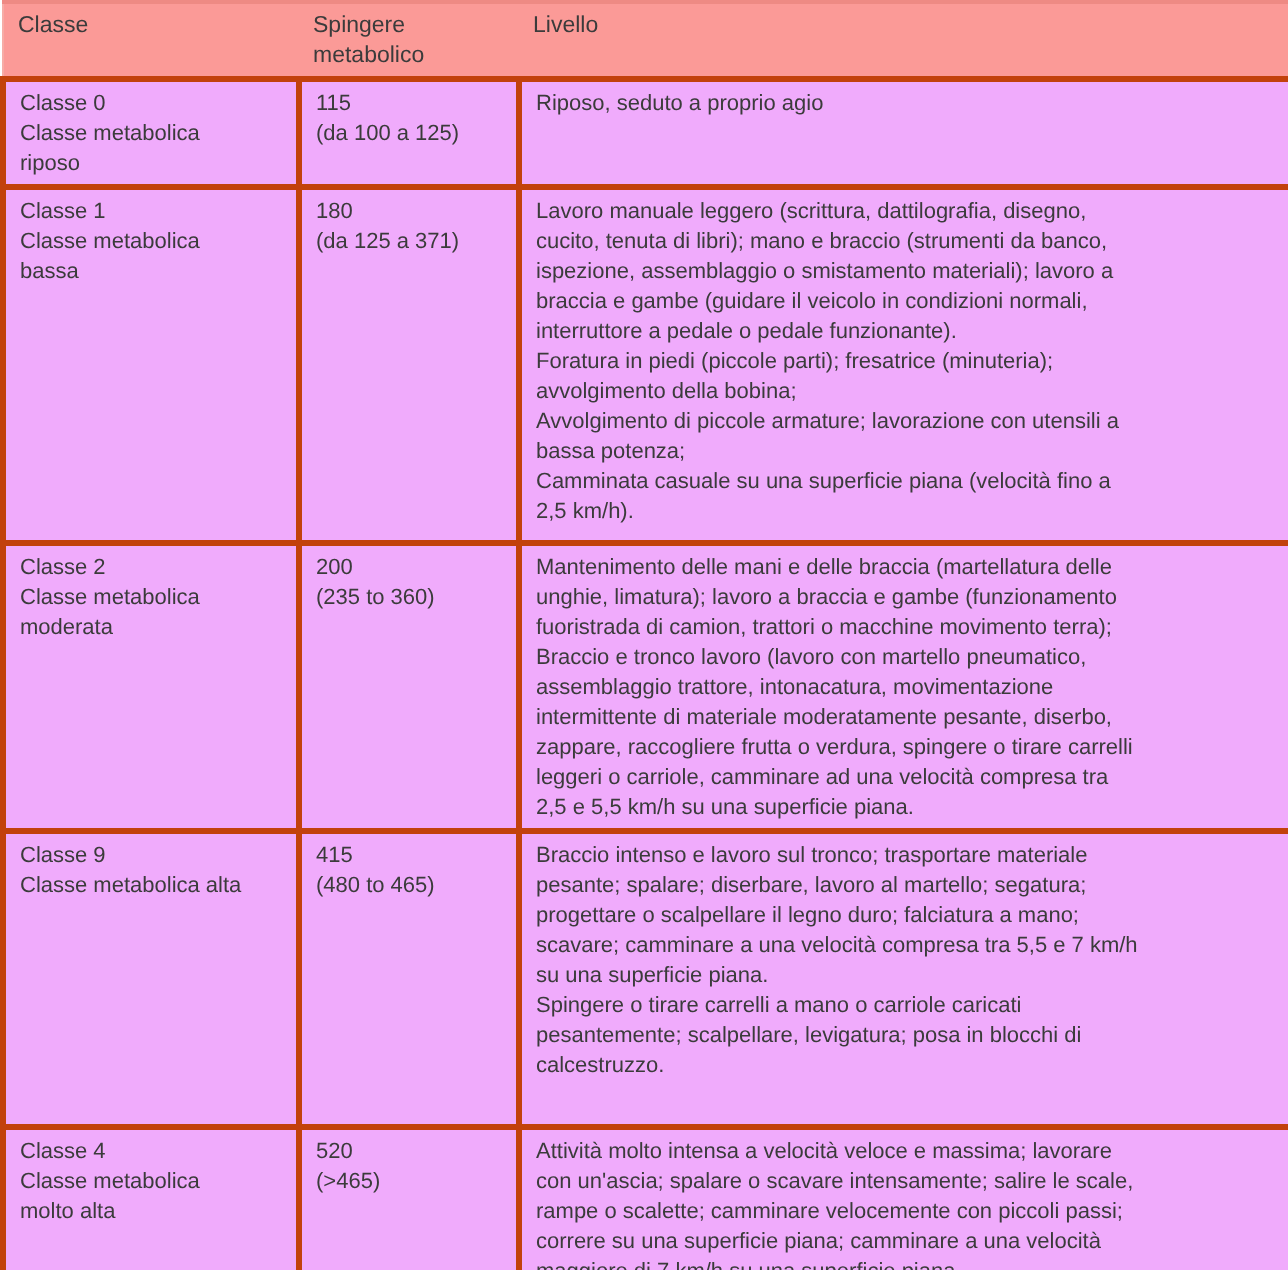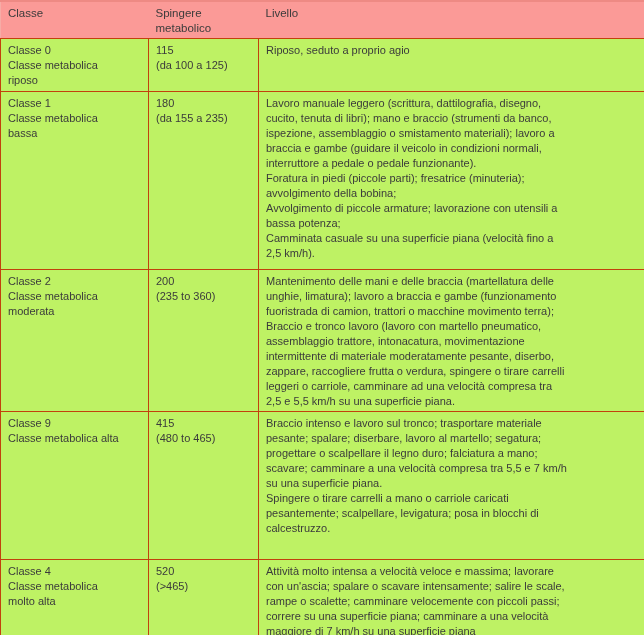--- a/index.html
+++ b/index.html
@@ -35,21 +35,21 @@
     overflow: hidden;
     box-sizing: border-box;
   }
   thead th {
     background: #fb9a97;
     border: none;
     height: 31px;
     font-size: 11.5px;
     color: #3b3b3b;
   }
-  tbody td { border: 1px solid #c2410c; background: #bef264; }
+  tbody td { border: 3px solid #c2410c; background: #f0abfc; }
   tr.r0 { height: 53px; }
   tr.r1 { height: 178px; }
   tr.r2 { height: 142px; }
   tr.r3 { height: 148px; }
   tr.r4 { height: 76px; }
 </style>
 </head>
 <body>
 
 <div class="page">
@@ -74,21 +74,21 @@
 riposo</td>
         <td>115
 (da 100 a 125)</td>
         <td>Riposo, seduto a proprio agio</td>
       </tr>
       <tr class="r1">
         <td>Classe 1
 Classe metabolica
 bassa</td>
         <td>180
-(da 155 a 235)</td>
+(da 125 a 371)</td>
         <td>Lavoro manuale leggero (scrittura, dattilografia, disegno,
 cucito, tenuta di libri); mano e braccio (strumenti da banco,
 ispezione, assemblaggio o smistamento materiali); lavoro a
 braccia e gambe (guidare il veicolo in condizioni normali,
 interruttore a pedale o pedale funzionante).
 Foratura in piedi (piccole parti); fresatrice (minuteria);
 avvolgimento della bobina;
 Avvolgimento di piccole armature; lavorazione con utensili a
 bassa potenza;
 Camminata casuale su una superficie piana (velocità fino a

